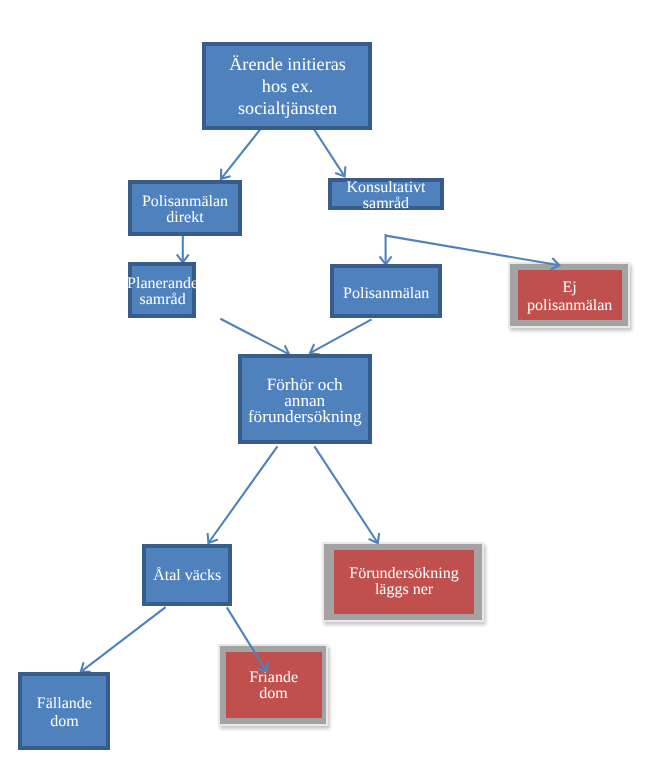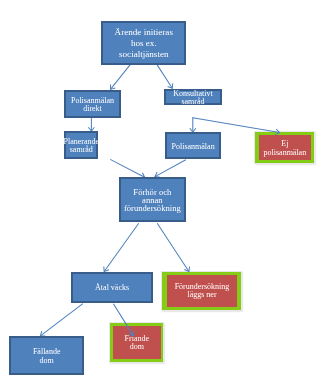--- a/index.html
+++ b/index.html
@@ -7,21 +7,21 @@
        font-family:"Liberation Serif",serif;-webkit-font-smoothing:antialiased;}
   #canvas{position:absolute;left:0;top:0;width:329px;height:384px;background:#fff;}
   svg.arrows{position:absolute;left:0;top:0;width:329px;height:384px;z-index:2;}
   .node{position:absolute;box-sizing:border-box;display:flex;align-items:center;
         justify-content:center;text-align:center;color:#ffffff;}
   .node .lbl{display:block;white-space:pre-line;line-height:8.6px;font-size:8px;position:relative;top:1.2px;}
   .node.big .lbl{font-size:9.1px;line-height:10.9px;position:relative;top:0.6px;}
   .node.inv .lbl{font-size:8.6px;line-height:8.0px;position:relative;top:1px;}
   .node.up .lbl{line-height:8.2px;top:-0.4px;}
   .blue{background:#4f81bd;border:2px solid #385d8a;z-index:3;}
-  .redwrap{position:absolute;z-index:1;background:#84cc16;box-sizing:border-box;
+  .redwrap{position:absolute;z-index:1;background:#a3a3a3;box-sizing:border-box;
            border:0.5px solid #e8e8e8;
            box-shadow:0.8px 1.4px 1.6px rgba(0,0,0,0.22);}
   .red{background:#c0504d;}
 </style>
 </head>
 <body>
 
 <div id="canvas">
 
 <svg class="arrows" viewBox="0 0 329 384" xmlns="http://www.w3.org/2000/svg">
@@ -83,32 +83,32 @@
 polisanmälan</span>
   </div>
 </div>
 
 <div class="node blue inv" style="left:119.1px;top:177.1px;width:66.5px;height:44.7px;">
   <span class="lbl">Förhör och
 annan
 förundersökning</span>
 </div>
 
-<div class="node blue" style="left:71.1px;top:271.8px;width:82px;height:31.6px;">
+<div class="node blue" style="left:71.1px;top:271.8px;width:45px;height:31.6px;">
   <span class="lbl">Åtal väcks</span>
 </div>
 
 <div class="redwrap" style="left:161.3px;top:271.0px;width:80.3px;height:39.6px;">
   <div class="red node up" style="position:absolute;left:4.4px;top:3.4px;right:3.3px;bottom:2.3px;">
     <span class="lbl">Förundersökning
 läggs ner</span>
   </div>
 </div>
 
-<div class="node blue" style="left:9.2px;top:336.1px;width:75px;height:39.0px;">
+<div class="node blue" style="left:9.2px;top:336.1px;width:46px;height:39.0px;">
   <span class="lbl">Fällande
 dom</span>
 </div>
 
 <div class="redwrap" style="left:108.6px;top:322px;width:55.4px;height:41.2px;">
   <div class="red node" style="position:absolute;left:3.3px;top:2.5px;right:2.3px;bottom:3.3px;">
     <span class="lbl">Friande
 dom</span>
   </div>
 </div>

